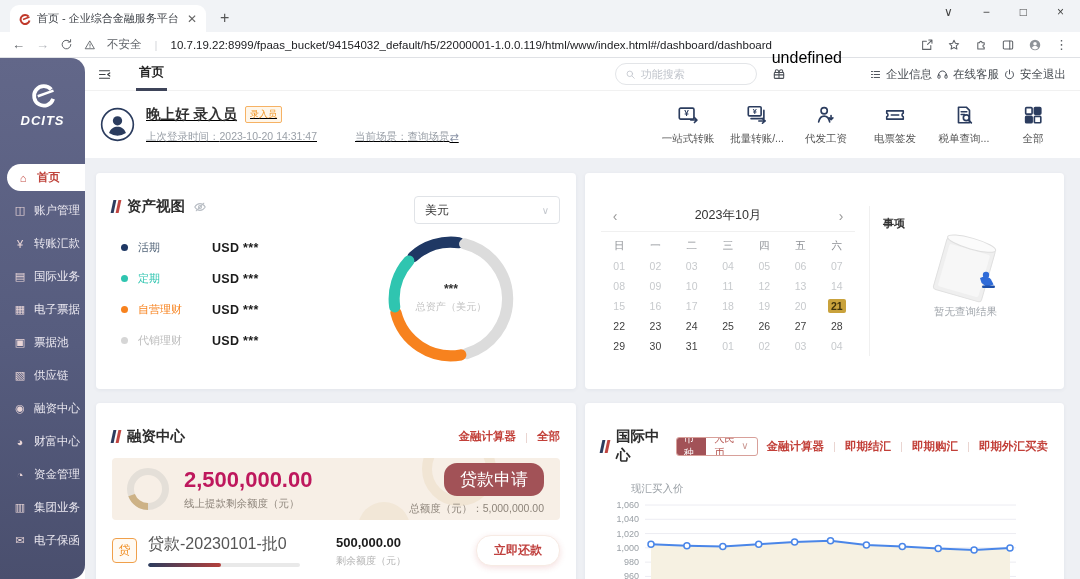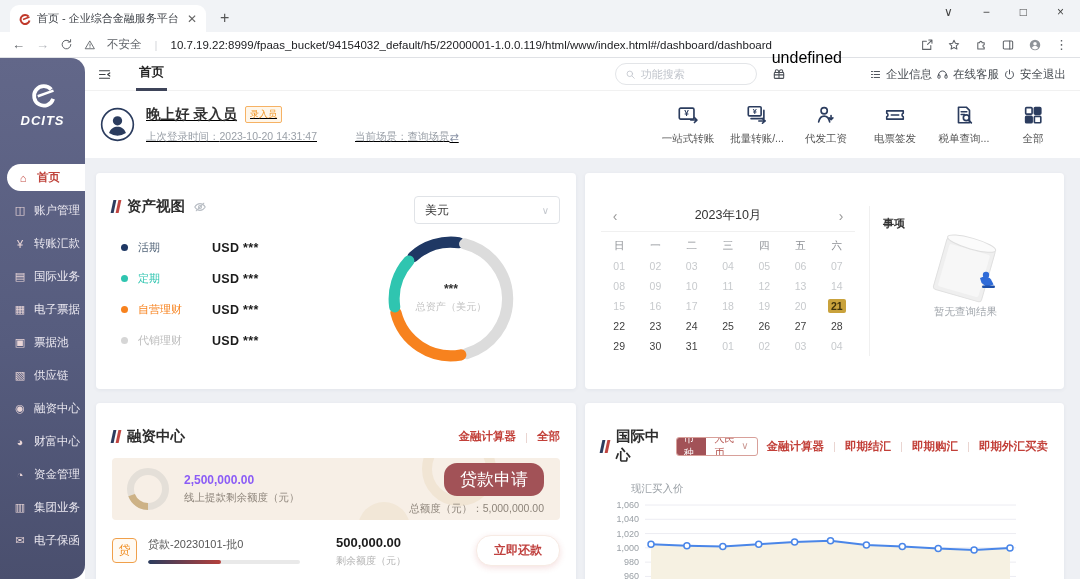--- a/index.html
+++ b/index.html
@@ -101,29 +101,29 @@
 .cal-divider{width:1px;background:#f0f0f0;margin:2px 13px 0 14px;}
 .cal-right{flex:1;display:flex;flex-direction:column;align-items:center;}
 .events-label{align-self:flex-start;font-size:11px;font-weight:bold;color:#333;margin-top:12px;}
 .empty-ill{margin-top:0;}
 .empty-text{font-size:10.5px;color:#a2a7ad;margin-top:2px;}
 
 .fin-panel{margin-top:12px;height:62px;background:#f7efe6;border-radius:4px;display:flex;align-items:center;padding:0 16px 0 13px;position:relative;overflow:hidden;}
 .fin-panel::before{content:"";position:absolute;right:64px;top:-26px;width:54px;height:54px;border:10px solid #f1e5d4;border-radius:50%;}
 .fin-panel::after{content:"";position:absolute;right:150px;bottom:-34px;width:52px;height:52px;border-radius:50%;background:#f2e7d7;}
 .fin-amounts{margin-left:13px;z-index:1;}
-.fin-amt{font-size:12px;font-weight:bold;color:#8b5cf6;}
+.fin-amt{font-size:22px;font-weight:bold;color:#be185d;}
 .fin-amt-label{font-size:10.5px;color:#8d847a;margin-top:4px;}
 .fin-right{margin-left:auto;text-align:right;z-index:1;}
 .apply-btn{background:#a25257;color:#fff;font-size:17px;padding:5px 16px;border-radius:13px;border:none;cursor:pointer;}
 .fin-total{font-size:10.5px;color:#8d847a;margin-top:6px;}
 .loan-row{display:flex;align-items:center;margin-top:13px;padding-bottom:13px;border-bottom:1px solid #f2f2f2;}
 .loan-tag{width:25px;height:25px;border:1px solid #f0a04b;color:#ef8b1d;border-radius:4px;font-size:12px;display:flex;align-items:center;justify-content:center;background:#fffaf3;flex:none;}
 .loan-mid{margin-left:11px;width:152px;}
-.loan-name{font-size:11px;color:#555;}
+.loan-name{font-size:16px;color:#555;}
 .loan-bar{margin-top:8px;height:4px;background:#e9e9e9;border-radius:2px;overflow:hidden;}
 .loan-bar i{display:block;height:100%;background:linear-gradient(90deg,#2b3c5e,#b5403c);border-radius:2px;}
 .loan-amt{margin-left:36px;}
 .loan-amt b{font-size:13px;color:#1c1c1c;}
 .loan-amt div{font-size:10px;color:#b2b2b2;margin-top:3px;}
 .repay-btn{margin-left:auto;background:#fff;color:#c0413f;font-size:12px;font-weight:bold;padding:6px 17px;border-radius:15px;border:1px solid #f7ebe4;box-shadow:0 2px 6px rgba(192,65,63,.16);cursor:pointer;}
 
 .cur-tag{display:flex;align-items:center;margin-left:10px;height:19px;border:1px solid #d8a09a;border-radius:3px;overflow:hidden;font-size:10px;cursor:pointer;}
 .cur-tag .k{background:#a25257;color:#fff;padding:3px 7px 4px;}
 .cur-tag .v{color:#b04a45;padding:3px 8px 4px;display:flex;gap:6px;align-items:center;}

